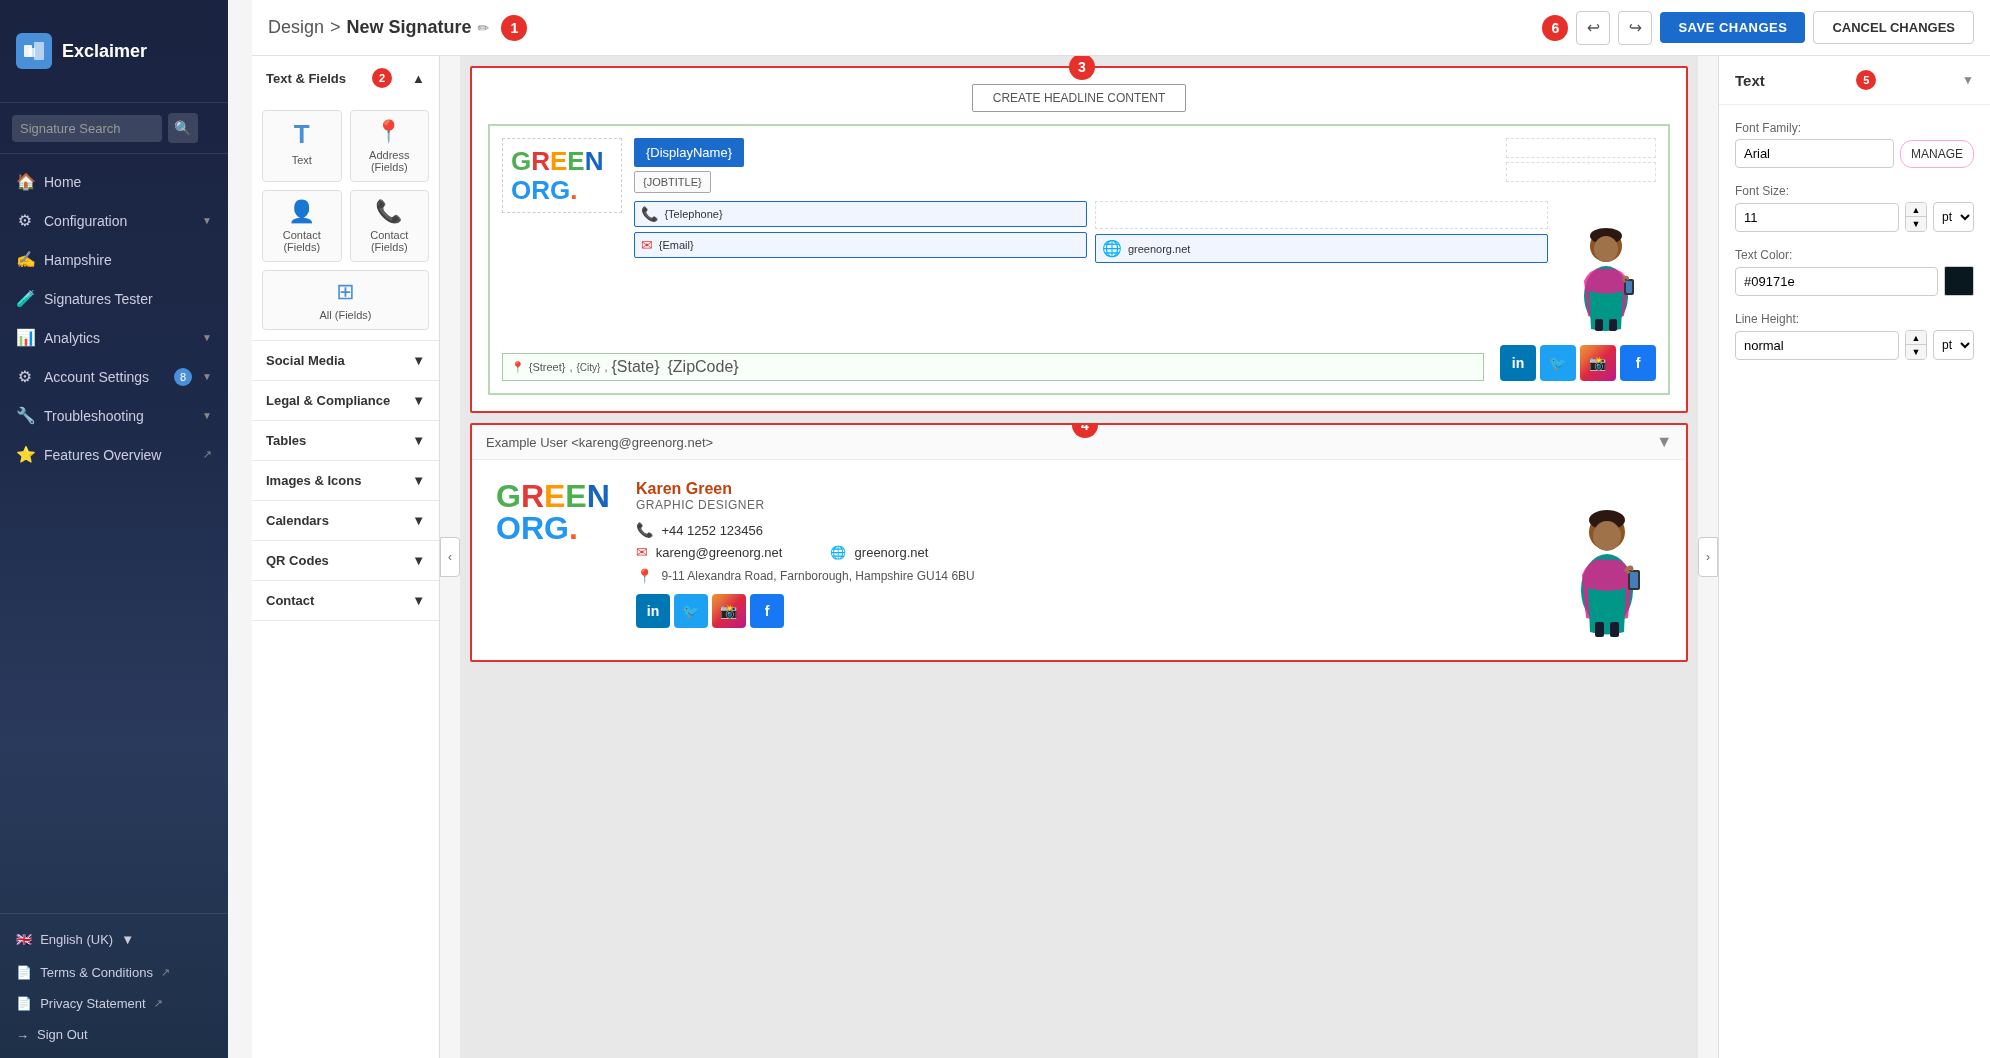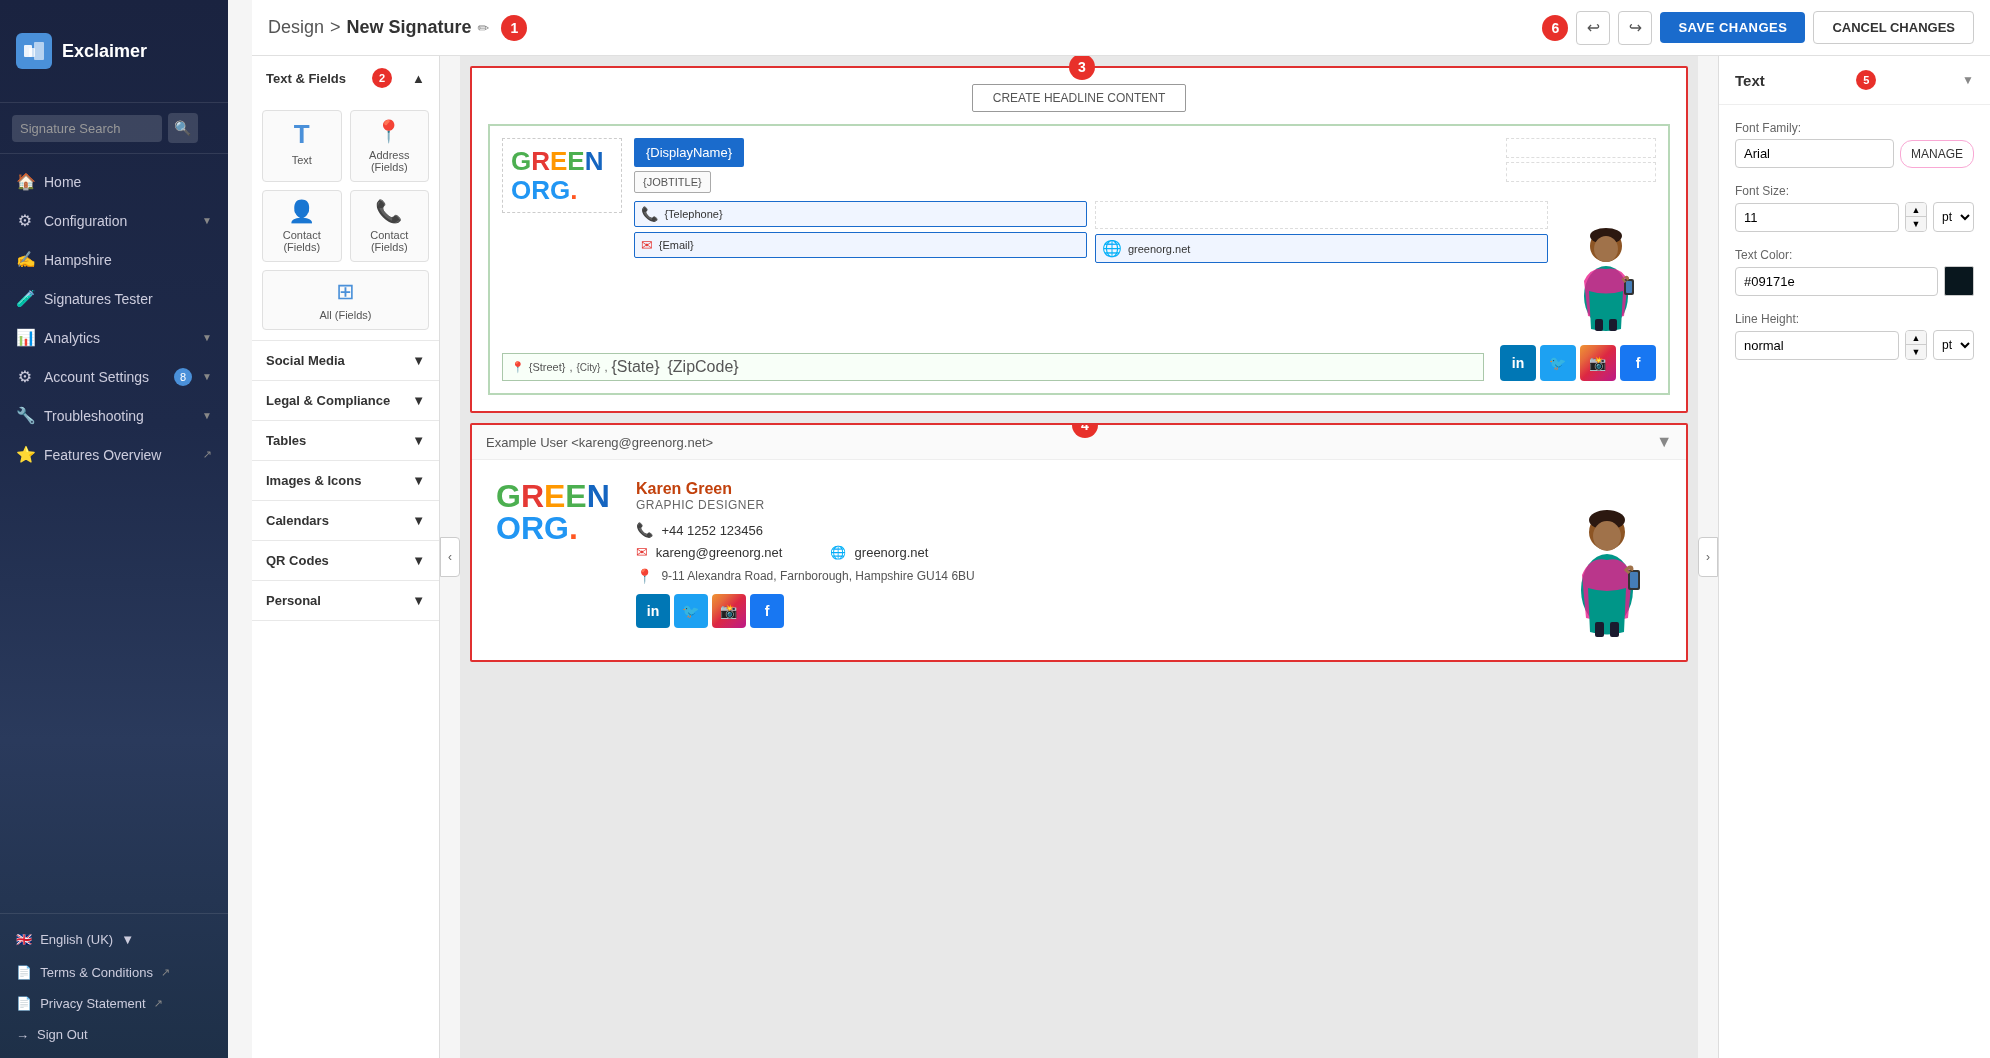--- a/index.html
+++ b/index.html
@@ -664,21 +664,21 @@
         </div>
       </div>
       <div class="panel-section">
         <div class="panel-section-header">
           <span>QR Codes</span>
           <span>▼</span>
         </div>
       </div>
       <div class="panel-section">
         <div class="panel-section-header">
-          <span>Personal</span>
+          <span>Contact</span>
           <span>▼</span>
         </div>
       </div>
     </div>
 
     <button class="collapse-btn-left" style="position:relative;left:auto;top:auto;transform:none;align-self:center;">‹</button>
 
     <div class="canvas-area">
 
       <div class="design-canvas">

